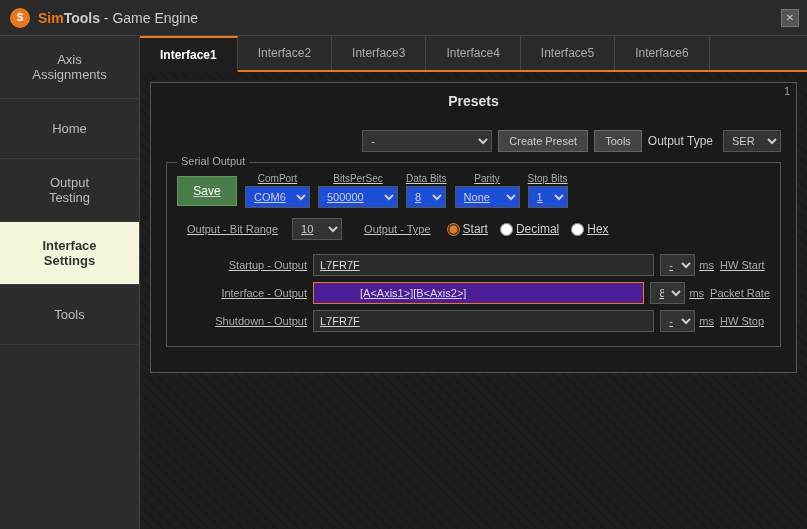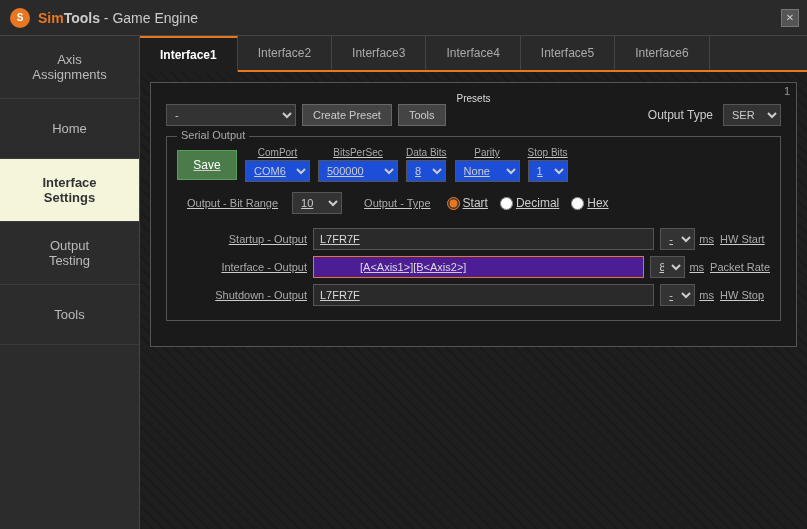--- a/index.html
+++ b/index.html
@@ -153,34 +153,34 @@
 
     
     .panel-number {
       position: absolute;
       top: 2px;
       right: 6px;
       color: #999;
       font-size: 11px;
     }
     .presets-title {
-      font-size: 10px;
-      font-weight: normal;
+      font-size: 14px;
+      font-weight: bold;
       color: #ddd;
       margin-right: 6px;
-      margin-bottom: 0;
+      margin-bottom: 21px;
       width: 100%;
       text-align: center;
     }
     .presets-row {
       display: flex;
       align-items: center;
       gap: 6px;
       width: 100%;
-      justify-content: space-between;
+      justify-content: flex-end;
     }
     .presets-left {
       display: flex;
       align-items: center;
       gap: 6px;
     }
     .presets-right {
       display: flex;
       align-items: center;
       gap: 6px;
@@ -372,27 +372,27 @@
 <div class="main-layout">
 
   <div class="sidebar">
     <div class="sidebar-item" style="white-space: pre-line;">
       <span>Axis
 Assignments</span>
     </div>
     <div class="sidebar-item">
       <span>Home</span>
     </div>
+    <div class="sidebar-item" style="white-space: pre-line;">
+      <span>Output
+Testing</span>
+    </div>
     <div class="sidebar-item active" style="white-space: pre-line;">
       <span>Interface
 Settings</span>
-    </div>
-    <div class="sidebar-item" style="white-space: pre-line;">
-      <span>Output
-Testing</span>
     </div>
     <div class="sidebar-item">
       <span>Tools</span>
     </div>
   </div>
 
   <div class="content-area">
 
     <div class="tab-bar">
       <div class="tab active">

